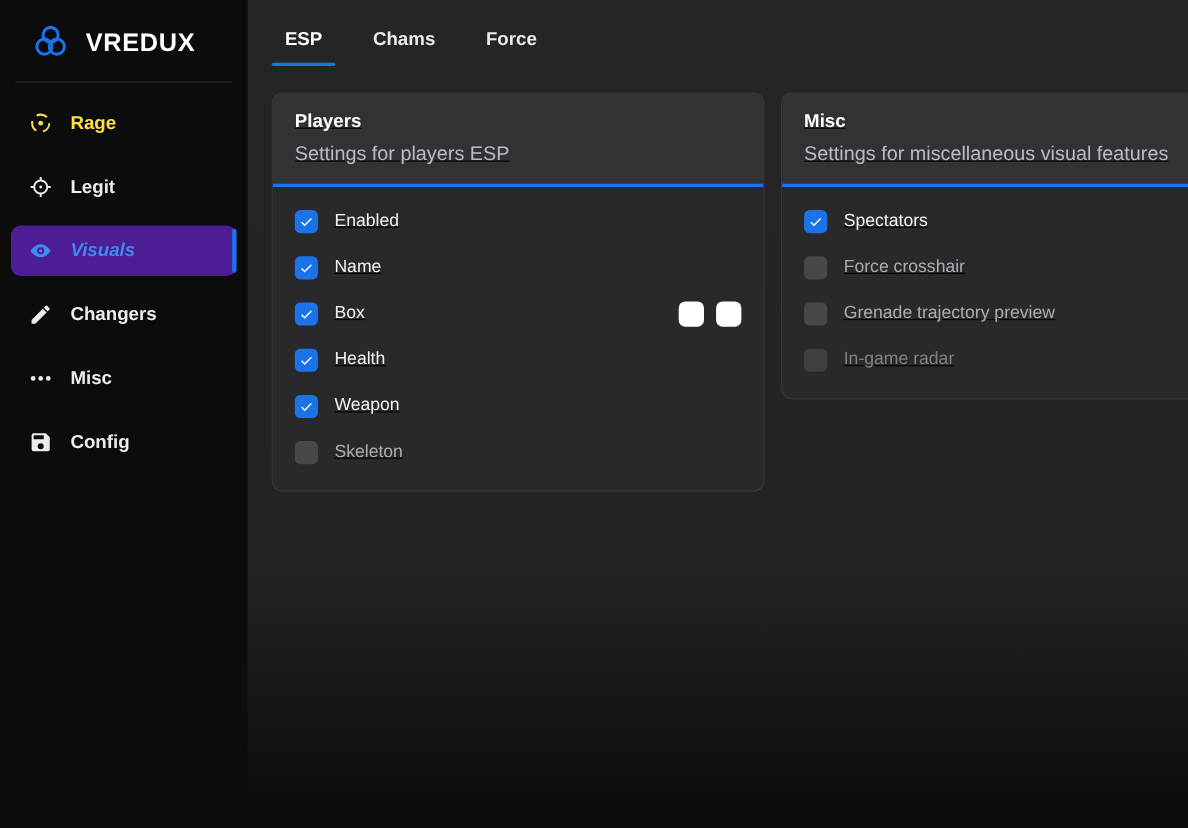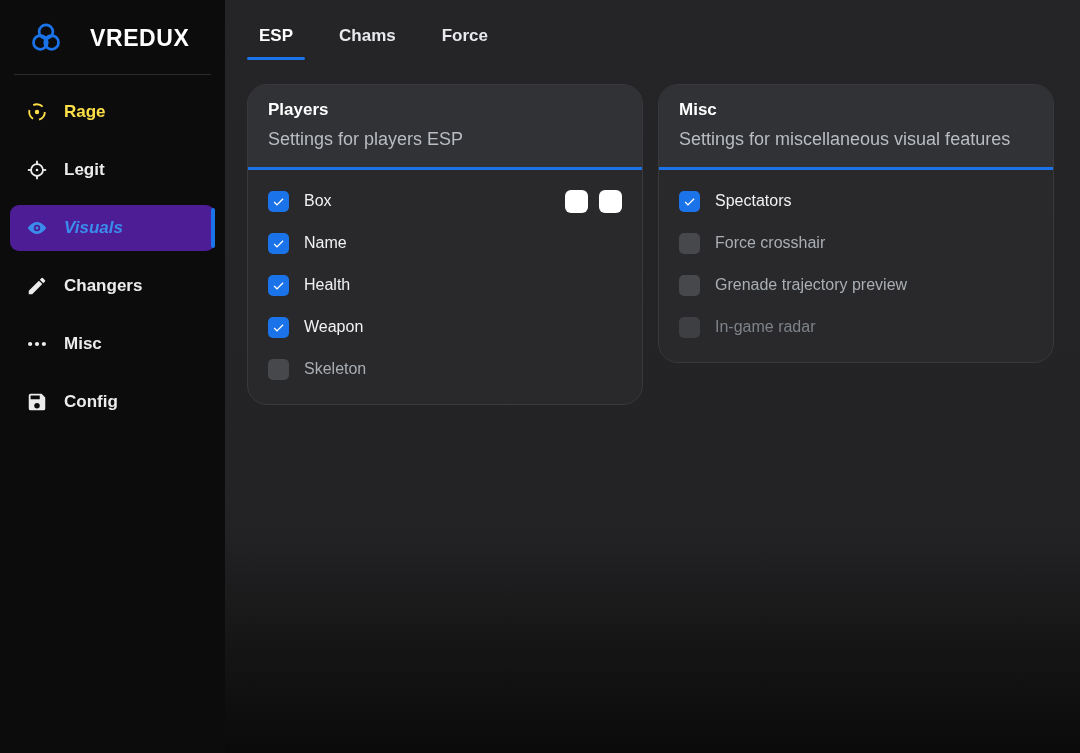--- a/index.html
+++ b/index.html
@@ -11,21 +11,21 @@
   }
   .app { display: flex; width: 1080px; height: 753px; }
 
   
   .sidebar {
     width: 225px; min-width: 225px; height: 100%;
     background: #0c0c0d;
     display: flex; flex-direction: column;
     box-sizing: border-box;
   }
-  .logo-row { display: flex; align-items: center; gap: 24px; padding: 18px 14px 14px 26px; }
+  .logo-row { display: flex; align-items: center; gap: 12px; padding: 18px 14px 14px 26px; }
   .logo-icon { width: 40px; height: 40px; color: var(--accent); display: flex; }
   .logo-icon svg { width: 100%; height: 100%; }
   .logo-text { color: #ffffff; font-size: 23px; font-weight: 700; letter-spacing: 0.6px; }
   .side-divider { height: 1px; background: #2b2b2e; margin: 2px 14px 14px 14px; }
   .nav { display: flex; flex-direction: column; gap: 12px; padding: 0 10px; }
   .nav-item {
     position: relative; display: flex; align-items: center; gap: 16px;
     height: 46px; padding: 0 16px; border-radius: 9px;
     color: #ececec; font-size: 17px; font-weight: 600; cursor: pointer;
   }
@@ -51,23 +51,24 @@
     color: #e8eaed; font-size: 17px; font-weight: 600; cursor: pointer;
   }
   .tab.active { color: #ffffff; }
   .tab-underline {
     position: absolute; left: 0; right: 0; bottom: 0; height: 3px;
     border-radius: 2px; background: var(--accent);
   }
 
   .cards { display: flex; gap: 15px; align-items: flex-start; }
   .card {
-    width: 396px; box-sizing: border-box;
-    background: #29292c; border: 1px solid #39393d; border-radius: 20px;
+    width: 448px; box-sizing: border-box;
+    background: #29292c; border: 1px solid #39393d; border-radius: 10px;
     overflow: hidden;
+    text-decoration: underline;
   }
   .card-header {
     background: #313236; padding: 15px 20px 17px;
     border-bottom: 3px solid var(--accent);
   }
   .card-title { color: #ffffff; font-size: 17px; font-weight: 700; }
   .card-subtitle { color: #b9bdc2; font-size: 18px; margin-top: 9px; }
   .card-body { padding: 10px 20px 14px; }
 
   .option-row { display: flex; align-items: center; gap: 15px; height: 42px; }
@@ -179,35 +180,45 @@
           </header>
           <div class="card-body">
             <div class="option-row checked">
               <span class="checkbox checked">
                 <span class="check">
                   <svg viewBox="0 0 24 24">
                     <path fill="#ffffff" d="M9.55 15.9 5.8 12.15l-1.45 1.45 5.2 5.2L20.1 8.25l-1.45-1.45z"></path>
                   </svg>
                 </span>
               </span>
+              <span class="option-label">Enabled</span>
+            </div>
+            <div class="option-row checked">
+              <span class="checkbox checked">
+                <span class="check">
+                  <svg viewBox="0 0 24 24">
+                    <path fill="#ffffff" d="M9.55 15.9 5.8 12.15l-1.45 1.45 5.2 5.2L20.1 8.25l-1.45-1.45z"></path>
+                  </svg>
+                </span>
+              </span>
+              <span class="option-label">Name</span>
+            </div>
+            <div class="option-row checked">
+              <span class="checkbox checked">
+                <span class="check">
+                  <svg viewBox="0 0 24 24">
+                    <path fill="#ffffff" d="M9.55 15.9 5.8 12.15l-1.45 1.45 5.2 5.2L20.1 8.25l-1.45-1.45z"></path>
+                  </svg>
+                </span>
+              </span>
               <span class="option-label">Box</span>
               <span class="swatches">
                 <span class="swatch" style="background:#ffffff"></span>
                 <span class="swatch" style="background:#ffffff"></span>
               </span>
-            </div>
-            <div class="option-row checked">
-              <span class="checkbox checked">
-                <span class="check">
-                  <svg viewBox="0 0 24 24">
-                    <path fill="#ffffff" d="M9.55 15.9 5.8 12.15l-1.45 1.45 5.2 5.2L20.1 8.25l-1.45-1.45z"></path>
-                  </svg>
-                </span>
-              </span>
-              <span class="option-label">Name</span>
             </div>
             <div class="option-row checked">
               <span class="checkbox checked">
                 <span class="check">
                   <svg viewBox="0 0 24 24">
                     <path fill="#ffffff" d="M9.55 15.9 5.8 12.15l-1.45 1.45 5.2 5.2L20.1 8.25l-1.45-1.45z"></path>
                   </svg>
                 </span>
               </span>
               <span class="option-label">Health</span>

